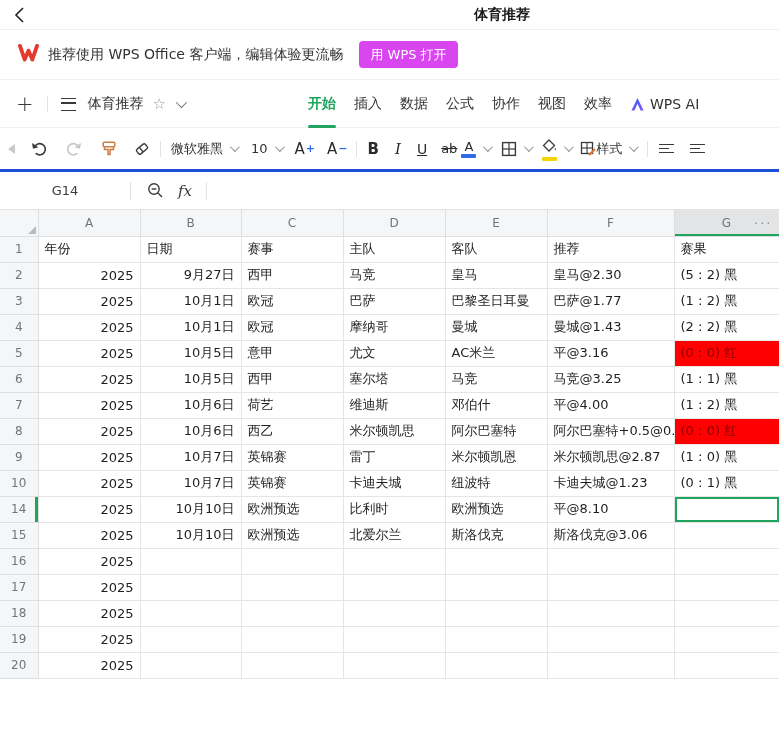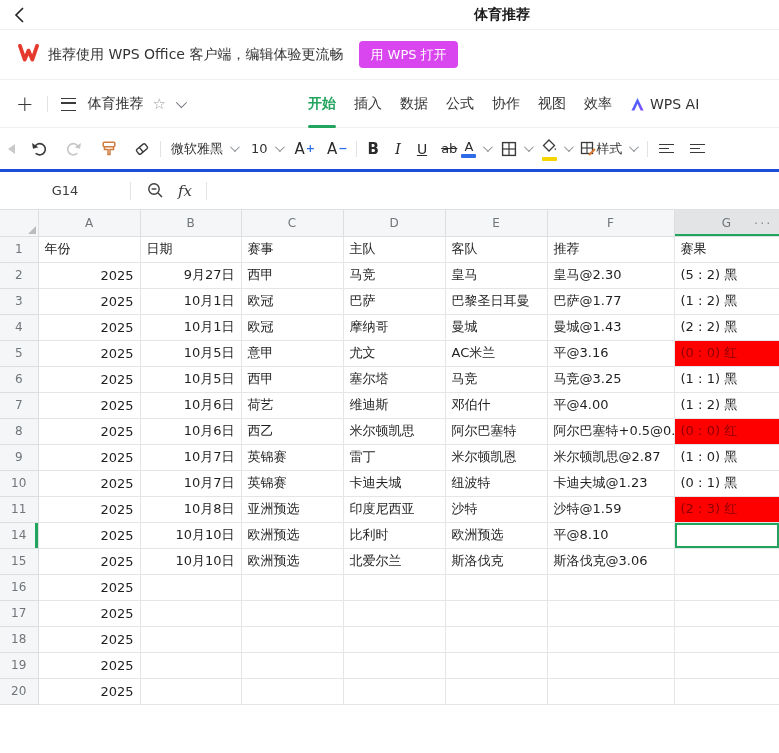--- a/index.html
+++ b/index.html
@@ -392,30 +392,20 @@
             <th>10</th>
             <td class="num">2025</td>
             <td class="num">10月7日</td>
             <td class="">英锦赛</td>
             <td class="">卡迪夫城</td>
             <td class="">纽波特</td>
             <td class="">卡迪夫城@1.23</td>
             <td class="">(0：1) 黑</td>
           </tr>
           <tr>
-            <th>11</th>
-            <td class="num">2025</td>
-            <td class="num">10月8日</td>
-            <td class="">亚洲预选</td>
-            <td class="">印度尼西亚</td>
-            <td class="">沙特</td>
-            <td class="">沙特@1.59</td>
-            <td class="red">(2：3) 红</td>
-          </tr>
-          <tr>
             <th class="rowsel">14</th>
             <td class="num">2025</td>
             <td class="num">10月10日</td>
             <td class="">欧洲预选</td>
             <td class="">比利时</td>
             <td class="">欧洲预选</td>
             <td class="">平@8.10</td>
             <td class="selcell"></td>
           </tr>
           <tr>

